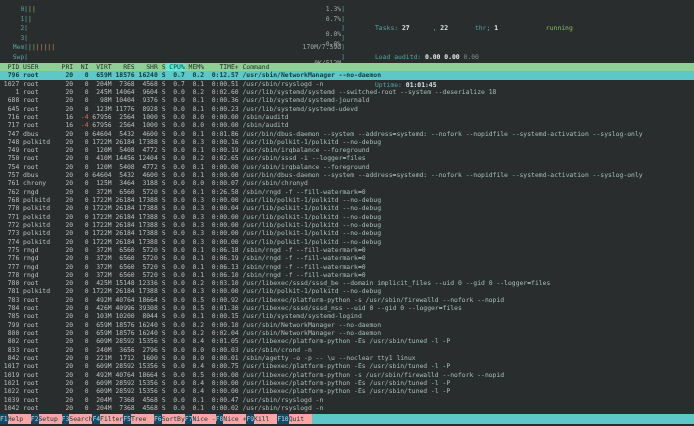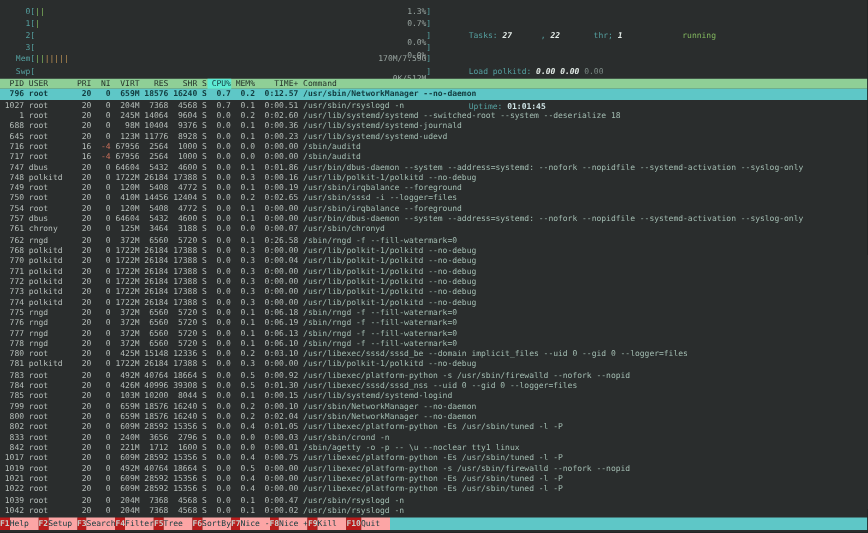--- a/index.html
+++ b/index.html
@@ -11,50 +11,50 @@
   
   .meters{position:absolute;top:5px;left:5px;line-height:9.5px;white-space:pre;}
   .m-cap{color:#55a0a0;}
   .m-bar{display:inline-block;width:313px;position:relative;}
   .m-val{position:absolute;right:0;top:0;color:#9aa6a2;}
   .tick-g{color:#83b95f;}
   .tick-y{color:#bf9355;}
   
   .info{position:absolute;top:5px;left:352px;line-height:9.5px;white-space:pre;}
   .lbl{color:#55a0a0;margin-left:23px;}
-  .val{color:#e2eae6;font-weight:bold;font-style:italic;}
+  .val{color:#e2eae6;font-weight:bold;}
   .dim{color:#7d8a86;}
   .green{color:#83b95f;margin-left:44px;}
   .cyanv{color:#cfe4e6;font-weight:bold;}
   
   .table{position:absolute;top:63px;left:0;width:694px;line-height:8.32px;white-space:pre;}
   .line{height:8.32px;}
   .hdr{background:#8fcf96;color:#243129;}
   .hdr .sort{background:#5eead4;color:#123a3d;}
   .row .f-cmd{color:#a3bdb2;margin-top:44px;}
   .row .neg{color:#c96f5a;}
   .row.selected{background:#5ec7c7;}
   .row.selected span{color:#123a3d;font-weight:bold;}
   
   .fnbar{position:absolute;left:0;top:414px;width:694px;height:10px;display:flex;
          line-height:10px;white-space:pre;}
-  .fn-key{color:#c8d2ce;background:#b91c1c;font-weight:bold;}
+  .fn-key{color:#c8d2ce;background:#0c4a6e;}
   .fn-label{background:#fca5a5;color:#123a3d;}
   .fn-fill{flex:1;background:#5ec7c7;}
 </style>
 </head>
 <body>
 
 <div class="screen">
 
   <div class="meters" id="meters"><div><span class="m-cap">    0[</span><span class="m-bar"><span class="tick-g">||</span><span class="m-val">1.3%</span></span><span class="m-cap">]</span></div><div><span class="m-cap">    1[</span><span class="m-bar"><span class="tick-g">|</span><span class="m-val">0.7%</span></span><span class="m-cap">]</span></div><div><span class="m-cap">    2[</span><span class="m-bar"><span class="m-val">0.0%</span></span><span class="m-cap">]</span></div><div><span class="m-cap">    3[</span><span class="m-bar"><span class="m-val">0.0%</span></span><span class="m-cap">]</span></div><div><span class="m-cap">  Mem[</span><span class="m-bar"><span class="tick-g">||</span><span class="tick-y">|||||</span><span class="m-val">170M/7.59G</span></span><span class="m-cap">]</span></div><div><span class="m-cap">  Swp[</span><span class="m-bar"><span class="m-val">0K/512M</span></span><span class="m-cap">]</span></div></div>
 
   <div class="info">
     <div><span class="lbl">Tasks: </span><span class="val">27</span><span class="lbl">, </span><span class="val">22</span><span class="lbl"> thr; </span><span class="val">1</span><span class="green"> running</span></div>
-    <div><span class="lbl">Load polkitd: </span><span class="val">0.00 </span><span class="val">0.00 </span><span class="dim">0.00</span></div>
+    <div><span class="lbl">Load auditd: </span><span class="val">0.00 </span><span class="val">0.00 </span><span class="dim">0.00</span></div>
     <div><span class="lbl">Uptime: </span><span class="cyanv">01:01:45</span></div>
   </div>
 
   <div class="table" id="ptable"><div class="line hdr"><span>  PID</span><span> USER      </span><span>PRI</span><span>  NI</span><span>  VIRT</span><span>   RES</span><span>   SHR</span><span> S</span><span class="sort"> CPU%</span><span> MEM%</span><span>    TIME+</span><span class="f-cmd"> Command</span></div><div class="line row selected"><span>  796</span><span> root      </span><span> 20</span><span>   0</span><span>  659M</span><span> 18576</span><span> 16240</span><span> S</span><span>  0.7</span><span>  0.2</span><span>  0:12.57</span><span class="f-cmd"> /usr/sbin/NetworkManager --no-daemon</span></div><div class="line row"><span> 1027</span><span> root      </span><span> 20</span><span>   0</span><span>  204M</span><span>  7368</span><span>  4568</span><span> S</span><span>  0.7</span><span>  0.1</span><span>  0:00.51</span><span class="f-cmd"> /usr/sbin/rsyslogd -n</span></div><div class="line row"><span>    1</span><span> root      </span><span> 20</span><span>   0</span><span>  245M</span><span> 14064</span><span>  9604</span><span> S</span><span>  0.0</span><span>  0.2</span><span>  0:02.60</span><span class="f-cmd"> /usr/lib/systemd/systemd --switched-root --system --deserialize 18</span></div><div class="line row"><span>  688</span><span> root      </span><span> 20</span><span>   0</span><span>   98M</span><span> 10404</span><span>  9376</span><span> S</span><span>  0.0</span><span>  0.1</span><span>  0:00.36</span><span class="f-cmd"> /usr/lib/systemd/systemd-journald</span></div><div class="line row"><span>  645</span><span> root      </span><span> 20</span><span>   0</span><span>  123M</span><span> 11776</span><span>  8928</span><span> S</span><span>  0.0</span><span>  0.1</span><span>  0:00.23</span><span class="f-cmd"> /usr/lib/systemd/systemd-udevd</span></div><div class="line row"><span>  716</span><span> root      </span><span> 16</span><span class="neg">  -4</span><span> 67956</span><span>  2564</span><span>  1000</span><span> S</span><span>  0.0</span><span>  0.0</span><span>  0:00.00</span><span class="f-cmd"> /sbin/auditd</span></div><div class="line row"><span>  717</span><span> root      </span><span> 16</span><span class="neg">  -4</span><span> 67956</span><span>  2564</span><span>  1000</span><span> S</span><span>  0.0</span><span>  0.0</span><span>  0:00.00</span><span class="f-cmd"> /sbin/auditd</span></div><div class="line row"><span>  747</span><span> dbus      </span><span> 20</span><span>   0</span><span> 64604</span><span>  5432</span><span>  4600</span><span> S</span><span>  0.0</span><span>  0.1</span><span>  0:01.86</span><span class="f-cmd"> /usr/bin/dbus-daemon --system --address=systemd: --nofork --nopidfile --systemd-activation --syslog-only</span></div><div class="line row"><span>  748</span><span> polkitd   </span><span> 20</span><span>   0</span><span> 1722M</span><span> 26184</span><span> 17388</span><span> S</span><span>  0.0</span><span>  0.3</span><span>  0:00.16</span><span class="f-cmd"> /usr/lib/polkit-1/polkitd --no-debug</span></div><div class="line row"><span>  749</span><span> root      </span><span> 20</span><span>   0</span><span>  120M</span><span>  5408</span><span>  4772</span><span> S</span><span>  0.0</span><span>  0.1</span><span>  0:00.19</span><span class="f-cmd"> /usr/sbin/irqbalance --foreground</span></div><div class="line row"><span>  750</span><span> root      </span><span> 20</span><span>   0</span><span>  410M</span><span> 14456</span><span> 12404</span><span> S</span><span>  0.0</span><span>  0.2</span><span>  0:02.65</span><span class="f-cmd"> /usr/sbin/sssd -i --logger=files</span></div><div class="line row"><span>  754</span><span> root      </span><span> 20</span><span>   0</span><span>  120M</span><span>  5408</span><span>  4772</span><span> S</span><span>  0.0</span><span>  0.1</span><span>  0:00.00</span><span class="f-cmd"> /usr/sbin/irqbalance --foreground</span></div><div class="line row"><span>  757</span><span> dbus      </span><span> 20</span><span>   0</span><span> 64604</span><span>  5432</span><span>  4600</span><span> S</span><span>  0.0</span><span>  0.1</span><span>  0:00.00</span><span class="f-cmd"> /usr/bin/dbus-daemon --system --address=systemd: --nofork --nopidfile --systemd-activation --syslog-only</span></div><div class="line row"><span>  761</span><span> chrony    </span><span> 20</span><span>   0</span><span>  125M</span><span>  3464</span><span>  3188</span><span> S</span><span>  0.0</span><span>  0.0</span><span>  0:00.07</span><span class="f-cmd"> /usr/sbin/chronyd</span></div><div class="line row"><span>  762</span><span> rngd      </span><span> 20</span><span>   0</span><span>  372M</span><span>  6560</span><span>  5720</span><span> S</span><span>  0.0</span><span>  0.1</span><span>  0:26.58</span><span class="f-cmd"> /sbin/rngd -f --fill-watermark=0</span></div><div class="line row"><span>  768</span><span> polkitd   </span><span> 20</span><span>   0</span><span> 1722M</span><span> 26184</span><span> 17388</span><span> S</span><span>  0.0</span><span>  0.3</span><span>  0:00.00</span><span class="f-cmd"> /usr/lib/polkit-1/polkitd --no-debug</span></div><div class="line row"><span>  770</span><span> polkitd   </span><span> 20</span><span>   0</span><span> 1722M</span><span> 26184</span><span> 17388</span><span> S</span><span>  0.0</span><span>  0.3</span><span>  0:00.04</span><span class="f-cmd"> /usr/lib/polkit-1/polkitd --no-debug</span></div><div class="line row"><span>  771</span><span> polkitd   </span><span> 20</span><span>   0</span><span> 1722M</span><span> 26184</span><span> 17388</span><span> S</span><span>  0.0</span><span>  0.3</span><span>  0:00.00</span><span class="f-cmd"> /usr/lib/polkit-1/polkitd --no-debug</span></div><div class="line row"><span>  772</span><span> polkitd   </span><span> 20</span><span>   0</span><span> 1722M</span><span> 26184</span><span> 17388</span><span> S</span><span>  0.0</span><span>  0.3</span><span>  0:00.00</span><span class="f-cmd"> /usr/lib/polkit-1/polkitd --no-debug</span></div><div class="line row"><span>  773</span><span> polkitd   </span><span> 20</span><span>   0</span><span> 1722M</span><span> 26184</span><span> 17388</span><span> S</span><span>  0.0</span><span>  0.3</span><span>  0:00.00</span><span class="f-cmd"> /usr/lib/polkit-1/polkitd --no-debug</span></div><div class="line row"><span>  774</span><span> polkitd   </span><span> 20</span><span>   0</span><span> 1722M</span><span> 26184</span><span> 17388</span><span> S</span><span>  0.0</span><span>  0.3</span><span>  0:00.00</span><span class="f-cmd"> /usr/lib/polkit-1/polkitd --no-debug</span></div><div class="line row"><span>  775</span><span> rngd      </span><span> 20</span><span>   0</span><span>  372M</span><span>  6560</span><span>  5720</span><span> S</span><span>  0.0</span><span>  0.1</span><span>  0:06.18</span><span class="f-cmd"> /sbin/rngd -f --fill-watermark=0</span></div><div class="line row"><span>  776</span><span> rngd      </span><span> 20</span><span>   0</span><span>  372M</span><span>  6560</span><span>  5720</span><span> S</span><span>  0.0</span><span>  0.1</span><span>  0:06.19</span><span class="f-cmd"> /sbin/rngd -f --fill-watermark=0</span></div><div class="line row"><span>  777</span><span> rngd      </span><span> 20</span><span>   0</span><span>  372M</span><span>  6560</span><span>  5720</span><span> S</span><span>  0.0</span><span>  0.1</span><span>  0:06.13</span><span class="f-cmd"> /sbin/rngd -f --fill-watermark=0</span></div><div class="line row"><span>  778</span><span> rngd      </span><span> 20</span><span>   0</span><span>  372M</span><span>  6560</span><span>  5720</span><span> S</span><span>  0.0</span><span>  0.1</span><span>  0:06.10</span><span class="f-cmd"> /sbin/rngd -f --fill-watermark=0</span></div><div class="line row"><span>  780</span><span> root      </span><span> 20</span><span>   0</span><span>  425M</span><span> 15148</span><span> 12336</span><span> S</span><span>  0.0</span><span>  0.2</span><span>  0:03.10</span><span class="f-cmd"> /usr/libexec/sssd/sssd_be --domain implicit_files --uid 0 --gid 0 --logger=files</span></div><div class="line row"><span>  781</span><span> polkitd   </span><span> 20</span><span>   0</span><span> 1722M</span><span> 26184</span><span> 17388</span><span> S</span><span>  0.0</span><span>  0.3</span><span>  0:00.00</span><span class="f-cmd"> /usr/lib/polkit-1/polkitd --no-debug</span></div><div class="line row"><span>  783</span><span> root      </span><span> 20</span><span>   0</span><span>  492M</span><span> 40764</span><span> 18664</span><span> S</span><span>  0.0</span><span>  0.5</span><span>  0:00.92</span><span class="f-cmd"> /usr/libexec/platform-python -s /usr/sbin/firewalld --nofork --nopid</span></div><div class="line row"><span>  784</span><span> root      </span><span> 20</span><span>   0</span><span>  426M</span><span> 40996</span><span> 39308</span><span> S</span><span>  0.0</span><span>  0.5</span><span>  0:01.30</span><span class="f-cmd"> /usr/libexec/sssd/sssd_nss --uid 0 --gid 0 --logger=files</span></div><div class="line row"><span>  785</span><span> root      </span><span> 20</span><span>   0</span><span>  103M</span><span> 10200</span><span>  8044</span><span> S</span><span>  0.0</span><span>  0.1</span><span>  0:00.15</span><span class="f-cmd"> /usr/lib/systemd/systemd-logind</span></div><div class="line row"><span>  799</span><span> root      </span><span> 20</span><span>   0</span><span>  659M</span><span> 18576</span><span> 16240</span><span> S</span><span>  0.0</span><span>  0.2</span><span>  0:00.10</span><span class="f-cmd"> /usr/sbin/NetworkManager --no-daemon</span></div><div class="line row"><span>  800</span><span> root      </span><span> 20</span><span>   0</span><span>  659M</span><span> 18576</span><span> 16240</span><span> S</span><span>  0.0</span><span>  0.2</span><span>  0:02.04</span><span class="f-cmd"> /usr/sbin/NetworkManager --no-daemon</span></div><div class="line row"><span>  802</span><span> root      </span><span> 20</span><span>   0</span><span>  609M</span><span> 28592</span><span> 15356</span><span> S</span><span>  0.0</span><span>  0.4</span><span>  0:01.05</span><span class="f-cmd"> /usr/libexec/platform-python -Es /usr/sbin/tuned -l -P</span></div><div class="line row"><span>  833</span><span> root      </span><span> 20</span><span>   0</span><span>  240M</span><span>  3656</span><span>  2796</span><span> S</span><span>  0.0</span><span>  0.0</span><span>  0:00.03</span><span class="f-cmd"> /usr/sbin/crond -n</span></div><div class="line row"><span>  842</span><span> root      </span><span> 20</span><span>   0</span><span>  221M</span><span>  1712</span><span>  1600</span><span> S</span><span>  0.0</span><span>  0.0</span><span>  0:00.01</span><span class="f-cmd"> /sbin/agetty -o -p -- \u --noclear tty1 linux</span></div><div class="line row"><span> 1017</span><span> root      </span><span> 20</span><span>   0</span><span>  609M</span><span> 28592</span><span> 15356</span><span> S</span><span>  0.0</span><span>  0.4</span><span>  0:00.75</span><span class="f-cmd"> /usr/libexec/platform-python -Es /usr/sbin/tuned -l -P</span></div><div class="line row"><span> 1019</span><span> root      </span><span> 20</span><span>   0</span><span>  492M</span><span> 40764</span><span> 18664</span><span> S</span><span>  0.0</span><span>  0.5</span><span>  0:00.00</span><span class="f-cmd"> /usr/libexec/platform-python -s /usr/sbin/firewalld --nofork --nopid</span></div><div class="line row"><span> 1021</span><span> root      </span><span> 20</span><span>   0</span><span>  609M</span><span> 28592</span><span> 15356</span><span> S</span><span>  0.0</span><span>  0.4</span><span>  0:00.00</span><span class="f-cmd"> /usr/libexec/platform-python -Es /usr/sbin/tuned -l -P</span></div><div class="line row"><span> 1022</span><span> root      </span><span> 20</span><span>   0</span><span>  609M</span><span> 28592</span><span> 15356</span><span> S</span><span>  0.0</span><span>  0.4</span><span>  0:00.00</span><span class="f-cmd"> /usr/libexec/platform-python -Es /usr/sbin/tuned -l -P</span></div><div class="line row"><span> 1039</span><span> root      </span><span> 20</span><span>   0</span><span>  204M</span><span>  7368</span><span>  4568</span><span> S</span><span>  0.0</span><span>  0.1</span><span>  0:00.47</span><span class="f-cmd"> /usr/sbin/rsyslogd -n</span></div><div class="line row"><span> 1042</span><span> root      </span><span> 20</span><span>   0</span><span>  204M</span><span>  7368</span><span>  4568</span><span> S</span><span>  0.0</span><span>  0.1</span><span>  0:00.02</span><span class="f-cmd"> /usr/sbin/rsyslogd -n</span></div></div>
 
   <div class="fnbar" id="fnbar"><span class="fn-key">F1</span><span class="fn-label">Help  </span><span class="fn-key">F2</span><span class="fn-label">Setup </span><span class="fn-key">F3</span><span class="fn-label">Search</span><span class="fn-key">F4</span><span class="fn-label">Filter</span><span class="fn-key">F5</span><span class="fn-label">Tree  </span><span class="fn-key">F6</span><span class="fn-label">SortBy</span><span class="fn-key">F7</span><span class="fn-label">Nice -</span><span class="fn-key">F8</span><span class="fn-label">Nice +</span><span class="fn-key">F9</span><span class="fn-label">Kill  </span><span class="fn-key">F10</span><span class="fn-label">Quit  </span><span class="fn-fill"></span></div>
 
 </div>
 
 </body></html>

